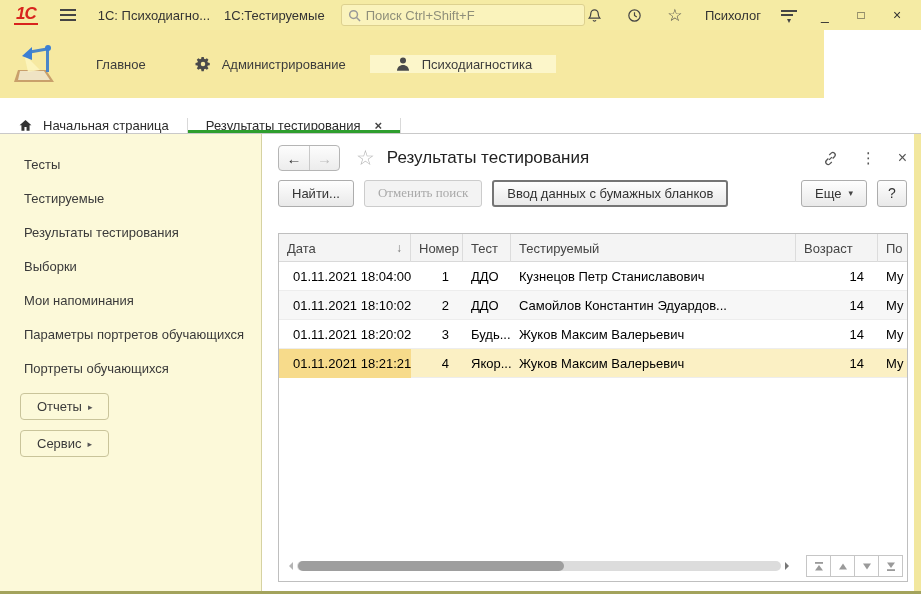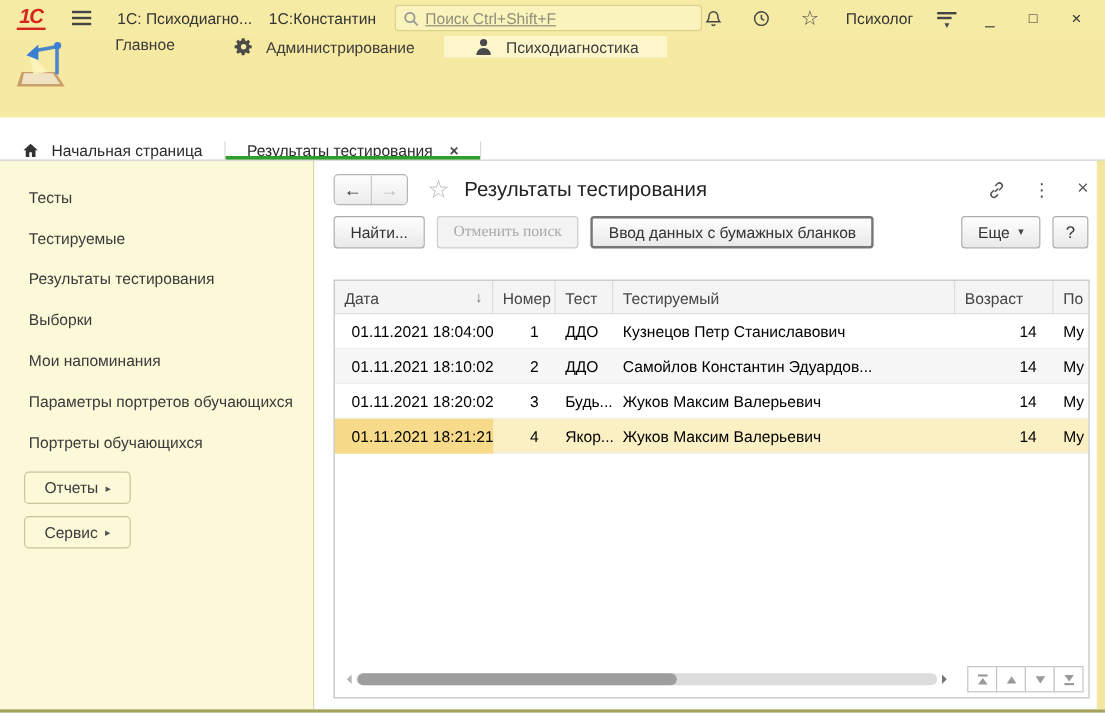--- a/index.html
+++ b/index.html
@@ -8,34 +8,34 @@
   .window { position:relative; width:921px; height:594px; border-bottom:3px solid #a3a35c; background:#fff; }
 
   
   .titlebar { position:absolute; top:0; left:0; width:921px; height:30px; background:#f5eba4; display:flex; align-items:center; }
   .logo-1c { font-weight:bold; font-style:italic; font-size:17px; color:#d8241e; margin-left:14px; letter-spacing:-1px; border-bottom:2px solid #d8241e; line-height:16px; padding:0 2px 1px 2px; cursor:pointer; }
   .hamburger { margin-left:22px; cursor:pointer; display:inline-block; }
   .hamburger i { display:block; width:16px; height:2px; background:#444; margin:3px 0; }
   .tb-title { margin-left:22px; color:#333; white-space:nowrap; }
   .tb-title2 { margin-left:14px; color:#333; white-space:nowrap; }
   .tb-search { margin-left:16px; width:290px; height:22px; background:#faf3bc; border:1px solid #ddd18f; border-radius:3px; display:flex; align-items:center; padding:0 6px; cursor:text; }
-  .tb-search .ph { color:#8f8f7a; margin-left:5px;text-decoration:underline; }
+  .tb-search .ph { color:#8f8f7a; margin-left:5px; }
   .tb-right { margin-left:auto; display:flex; align-items:center; gap:20px; padding-right:16px; }
   .tb-ic { width:20px; height:20px; display:flex; align-items:center; justify-content:center; cursor:pointer; color:#444; }
   .tb-star { font-size:17px; color:#444; }
   .tb-user { color:#333; }
   .svcmenu { display:inline-block; cursor:pointer; }
   .svcmenu i { display:block; height:2px; background:#444; margin:2px 0; }
   .svcmenu i:nth-child(1){ width:16px; } .svcmenu i:nth-child(2){ width:12px; }
   .svcmenu .car { display:block; text-align:center; font-size:8px; color:#444; line-height:5px; }
   .winbtn { font-size:14px; color:#333; cursor:pointer; width:16px; text-align:center; }
   .winbtn.max { font-size:12px; }
 
   
-  .ribbon { position:absolute; top:30px; left:0; width:921px; height:68px; background:#f6e9a1; display:flex; align-items:flex-start; }
+  .ribbon { position:absolute; top:30px; left:0; width:824px; height:68px; background:#f6e9a1; display:flex; align-items:center; }
   .app-logo { width:72px; display:flex; align-items:center; justify-content:center; }
   .section { display:flex; align-items:center; gap:10px; padding:0 24px; cursor:pointer; color:#3c3c3c; }
   .section.active { background:#fcf6ca; }
   .sec-ic { width:18px; height:18px; }
 
   
   .tabbar { position:absolute; top:98px; left:0; width:921px; height:36px; background:#fff; border-bottom:1px solid #c9c9c9; display:flex; }
   .tab { display:flex; align-items:center; gap:10px; padding:0 18px; cursor:pointer; position:relative; color:#2b2b2b;margin-top:20px; }
   .tab + .tab { border-left:1px solid #d9d9d9; }
   .tab.active { border-right:1px solid #d9d9d9; }
@@ -107,21 +107,21 @@
 <div class="window">
 
   <div class="titlebar">
     <span class="logo-1c">1С</span>
     <span class="hamburger">
         <i></i>
         <i></i>
         <i></i>
       </span>
     <span class="tb-title">1С: Психодиагно...</span>
-    <span class="tb-title2">1С:Константин</span>
+    <span class="tb-title2">1С:Тестируемые</span>
     <div class="tb-search">
       <svg width="13" height="13" viewBox="0 0 14 14" fill="none" stroke="#999" stroke-width="1.6">
           <circle cx="6" cy="6" r="4.2"></circle>
           <path d="M9.2 9.2L13 13"></path>
         </svg>
       <span class="ph">Поиск Ctrl+Shift+F</span>
     </div>
     <div class="tb-right">
       <span class="tb-ic">
         <svg width="17" height="17" viewBox="0 0 24 24" fill="none" stroke="#444" stroke-width="1.7">

